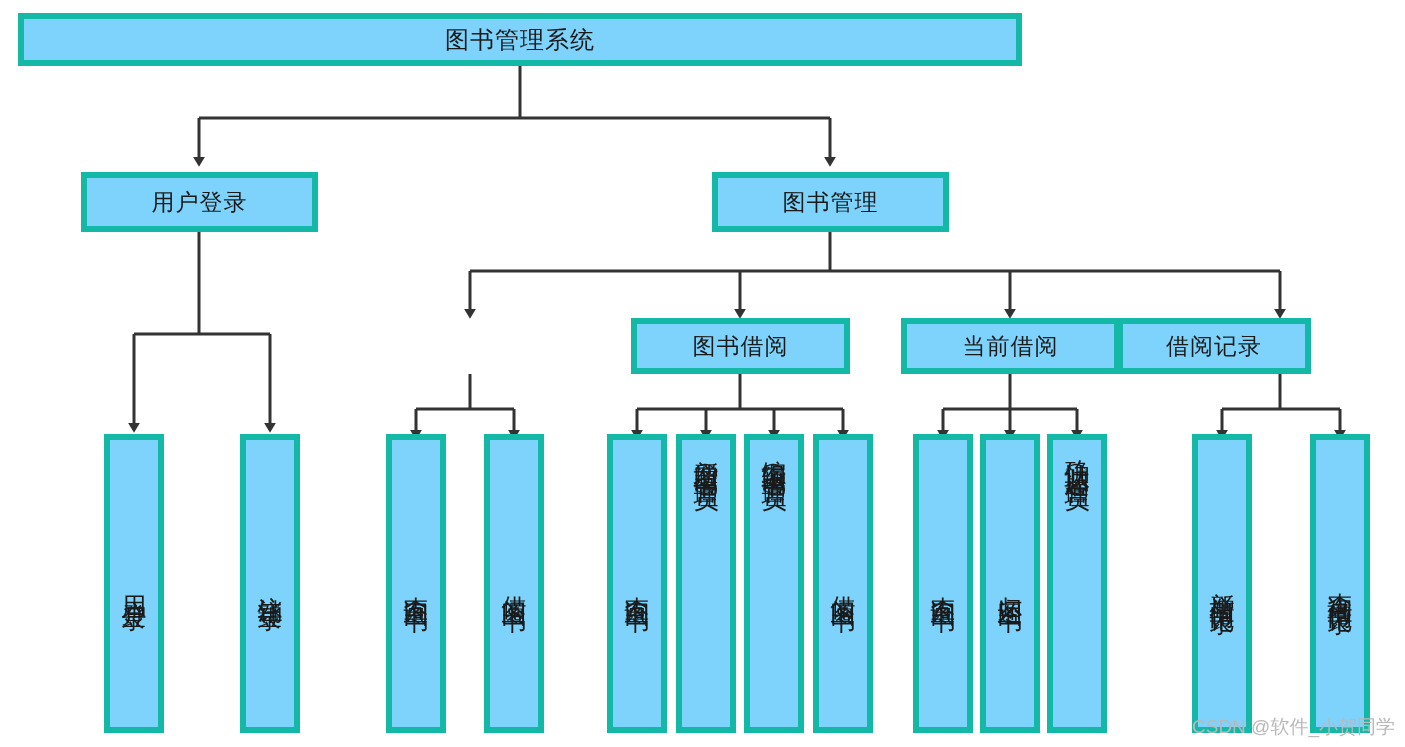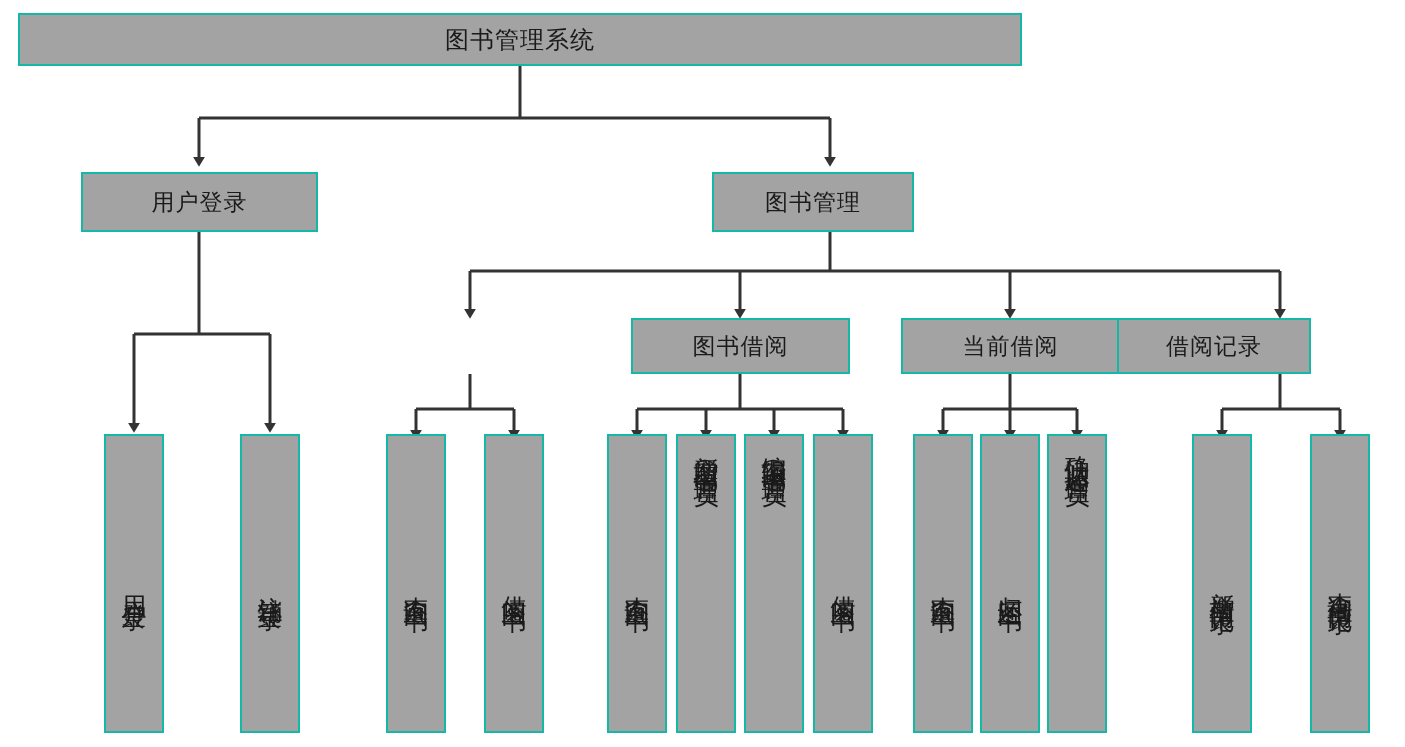--- a/index.html
+++ b/index.html
@@ -22,22 +22,22 @@
     position: absolute;
     left: 0;
     top: 0;
     width: 1405px;
     height: 747px;
     pointer-events: none;
   }
   .node {
     position: absolute;
     box-sizing: border-box;
-    background: #a3a3a3;
-    border: 2px solid #14b8a6;
+    background: #7dd3fc;
+    border: 6px solid #14b8a6;
     display: flex;
     align-items: center;
     justify-content: center;
     z-index: 2;
   }
   .node-label {
     display: block;
     color: #1a1a1a;
     white-space: nowrap;
     line-height: 1.0;
@@ -133,21 +133,21 @@
   </svg>
 
   <div class="node horiz root" style="left:18px; top:13px; width:1004px; height:53px;">
     <span class="node-label">图书管理系统</span>
   </div>
 
   <div class="node horiz" style="left:81px; top:172px; width:237px; height:60px;">
     <span class="node-label">用户登录</span>
   </div>
 
-  <div class="node horiz" style="left:712px; top:172px; width:202px; height:60px;">
+  <div class="node horiz" style="left:712px; top:172px; width:237px; height:60px;">
     <span class="node-label">图书管理</span>
   </div>
 
 
   <div class="node horiz" style="left:901px; top:318px; width:219px; height:56px;">
     <span class="node-label">当前借阅</span>
   </div>
 
   <div class="node horiz" style="left:631px; top:318px; width:219px; height:56px;">
     <span class="node-label">图书借阅</span>
@@ -202,14 +202,15 @@
   </div>
 
   <div class="node leaf mid" style="left:1192px; top:434px; width:60px; height:299px;">
     <span class="node-label">新增借阅记录</span>
   </div>
 
   <div class="node leaf mid" style="left:1310px; top:434px; width:60px; height:299px;">
     <span class="node-label">查询借阅记录</span>
   </div>
 
+  <div class="watermark" style="left:1192px; top:714px;">CSDN @软件_小贺同学</div>
 
 </div>
 
 </body></html>

